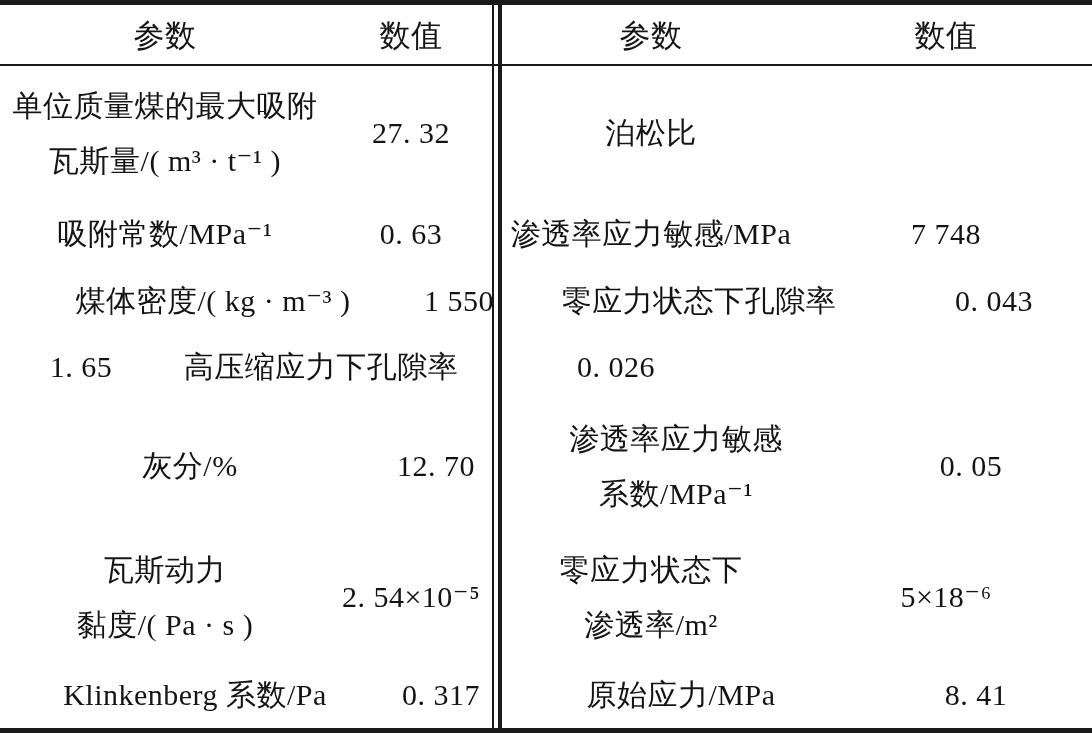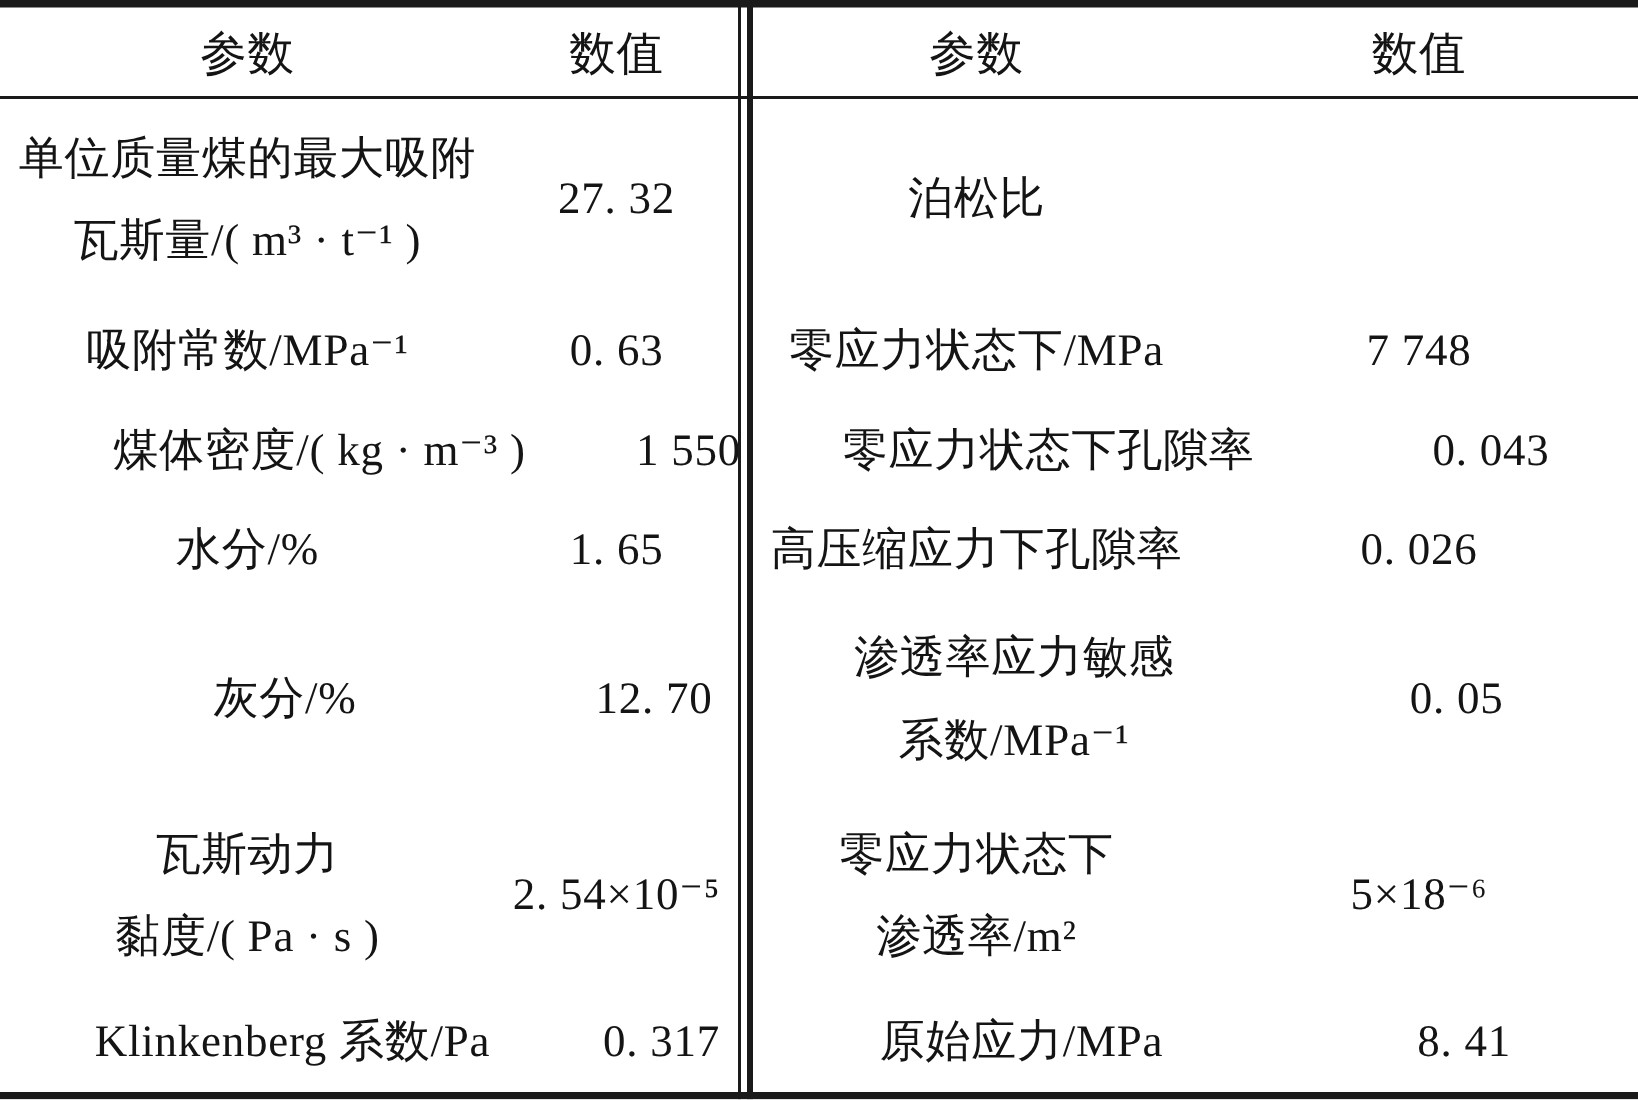--- a/index.html
+++ b/index.html
@@ -68,34 +68,33 @@
 瓦斯量/( m³ · t⁻¹ )</div>
       <div class="cell c-lval">27. 32</div>
       <div class="cell c-gap"></div>
       <div class="cell c-rparam">泊松比</div>
     </div>
 
     <div class="trow r2">
       <div class="cell c-lparam">吸附常数/MPa⁻¹</div>
       <div class="cell c-lval">0. 63</div>
       <div class="cell c-gap"></div>
-      <div class="cell c-rparam">零应力状态下/MPa</div>
+      <div class="cell c-rparam">渗透率应力敏感/MPa</div>
       <div class="cell c-rval">7 748</div>
     </div>
 
     <div class="trow r3">
       <div class="cell c-lparam">煤体密度/( kg · m⁻³ )</div>
       <div class="cell c-lval">1 550</div>
       <div class="cell c-gap"></div>
       <div class="cell c-rparam">零应力状态下孔隙率</div>
       <div class="cell c-rval">0. 043</div>
     </div>
 
     <div class="trow r4">
-      <div class="cell c-lparam">水分/%</div>
       <div class="cell c-lval">1. 65</div>
       <div class="cell c-gap"></div>
       <div class="cell c-rparam">高压缩应力下孔隙率</div>
       <div class="cell c-rval">0. 026</div>
     </div>
 
     <div class="trow r5">
       <div class="cell c-lparam">灰分/%</div>
       <div class="cell c-lval">12. 70</div>
       <div class="cell c-gap"></div>

